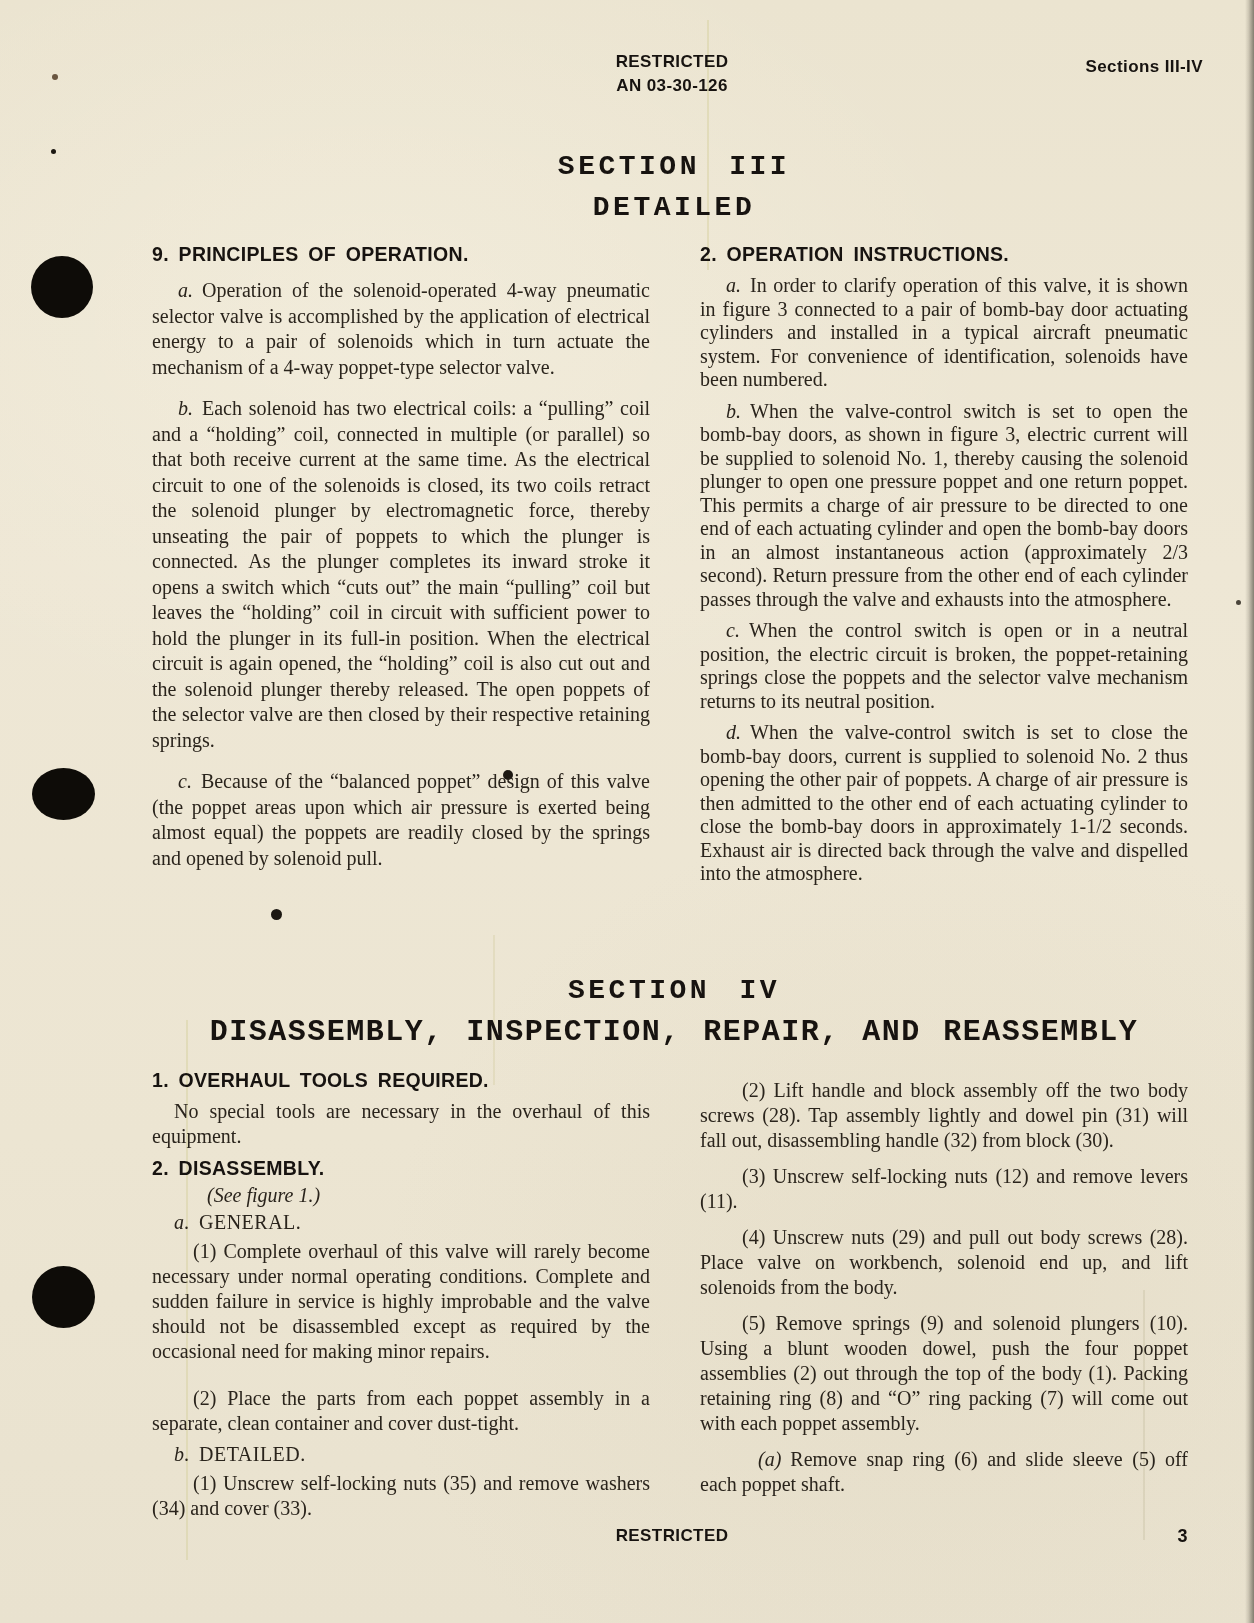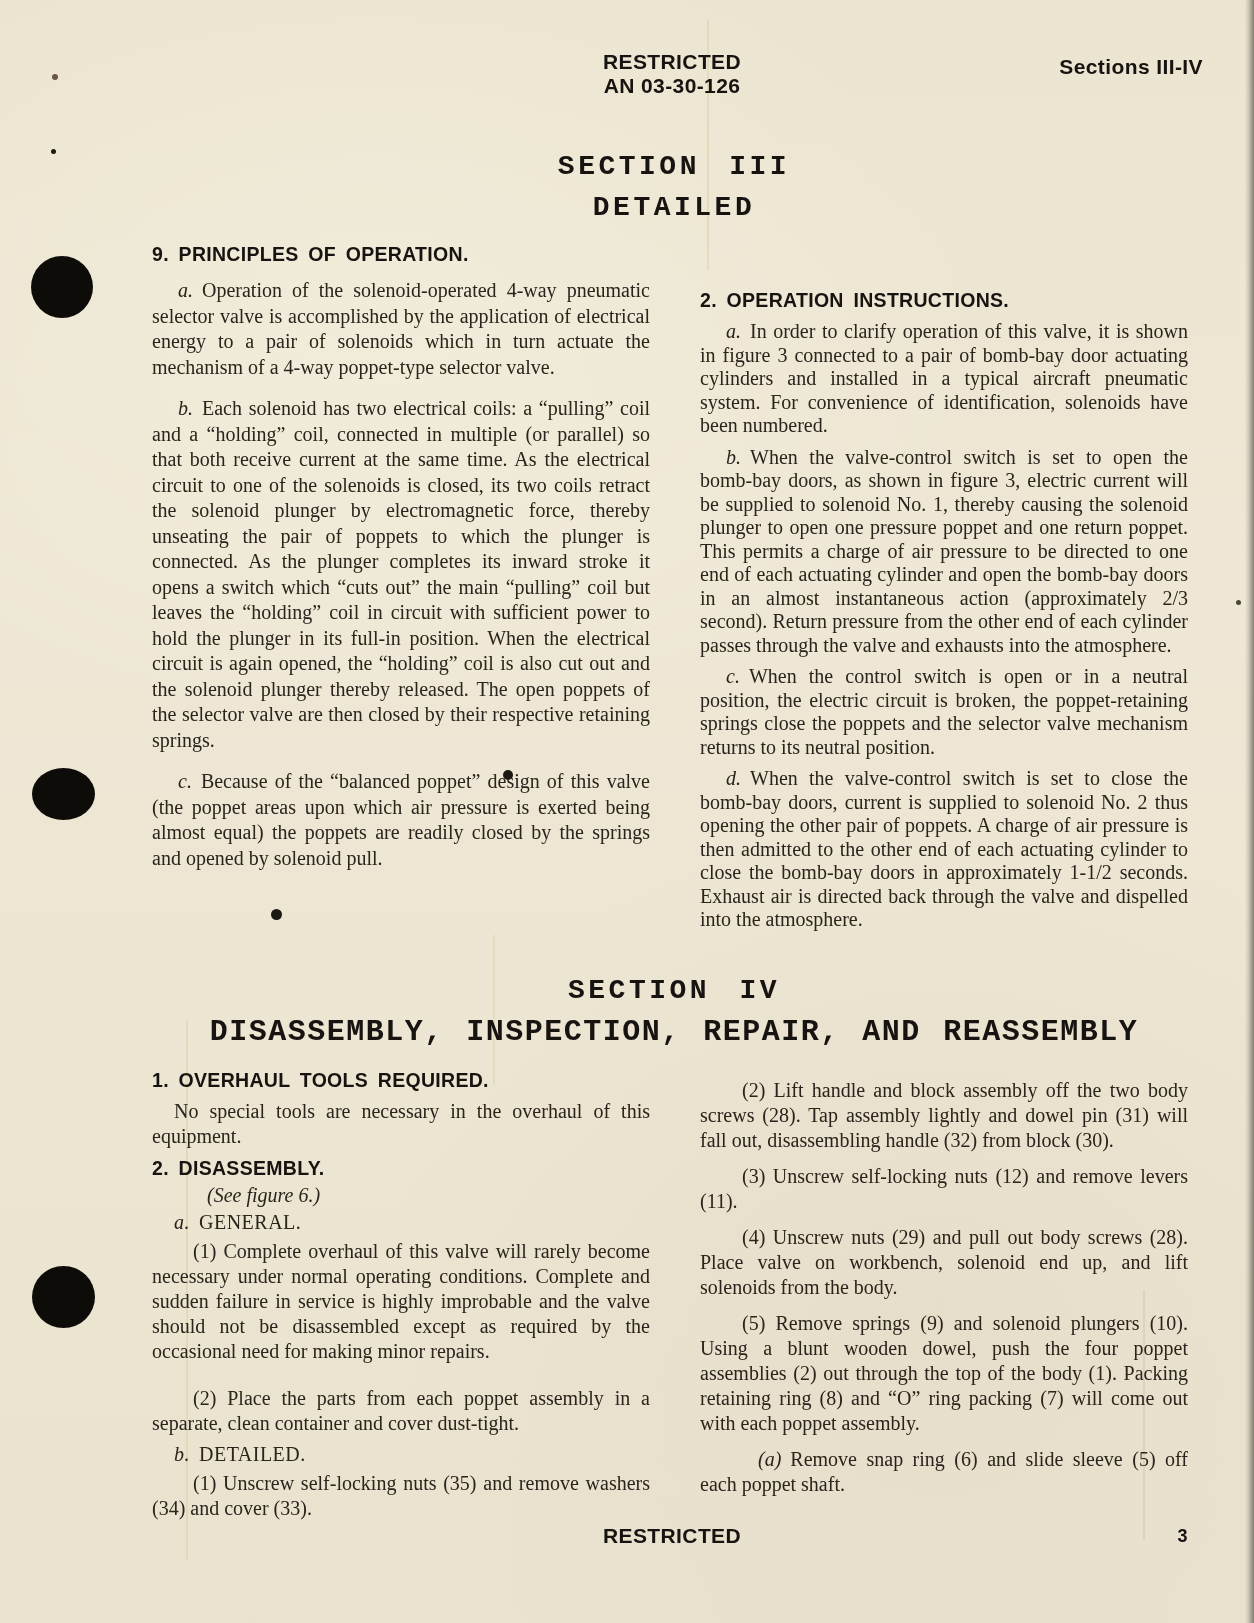--- a/index.html
+++ b/index.html
@@ -26,41 +26,41 @@
   .speck3{left:1236px;top:600px;width:5px;height:5px;background:#4a443a;}
   .speck4{left:52px;top:74px;width:6px;height:6px;background:#6a5640;}
   .speck5{left:51px;top:149px;width:5px;height:5px;}
   .crease{position:absolute;width:2px;background:rgba(205,200,140,0.35);}
   .crease1{left:186px;top:1020px;height:540px;}
   .crease2{left:707px;top:20px;height:250px;}
   .crease3{left:1143px;top:1290px;height:250px;background:rgba(190,182,150,0.30);}
   .crease4{left:493px;top:935px;height:150px;background:rgba(205,200,150,0.30);}
 
   
-  .stamp{font-family:"Liberation Sans", sans-serif;font-weight:700;font-size:21px;
+  .stamp{font-family:"Liberation Sans", sans-serif;font-weight:700;font-size:17px;
     letter-spacing:0.4px;color:#171310;line-height:24px;}
   .hdr-center{position:absolute;top:50px;left:472px;width:400px;text-align:center;}
   .hdr-right{position:absolute;top:55px;right:51px;}
   .ftr-center{position:absolute;top:1524px;left:472px;width:400px;text-align:center;}
   .ftr-page{position:absolute;top:1524px;right:66px;font-size:18px;}
 
   .title-block{position:absolute;left:94px;width:1160px;text-align:center;
     font-family:Liberation Mono, monospace;font-weight:700;color:#171310;}
   .s3-titles{top:146px;}
   .s4-titles{top:970px;}
   .title-lg{font-size:28px;line-height:41px;letter-spacing:3.5px;word-spacing:9px;}
   .title-xl{font-size:30px;line-height:42px;letter-spacing:1.5px;word-spacing:3px;}
 
   
   .col{position:absolute;width:498px;font-size:20px;line-height:25.5px;
     text-align:justify;color:#2a241c;}
   .col-left{left:152px;}
   .col-right{left:700px;width:488px;}
   .s3-col{top:242px;}
-  .s3-col.col-right{line-height:23.5px;margin-top:46px;}
+  .s3-col.col-right{line-height:23.5px;}
   .s4-col{top:1068px;line-height:25px;}
   .s4-col.col-right{top:1068px;}
 
   .colhead{font-family:"Liberation Sans", sans-serif;font-weight:700;font-size:19.5px;
     line-height:24px;letter-spacing:0.3px;word-spacing:4px;color:#171310;
     margin:0 0 12px 0;text-align:left;}
   .s3-col.col-right .colhead{margin-bottom:8px;}
   .s4-col .colhead{margin-bottom:7px;}
   .colhead.tight{margin:2px 0 3px 0;}
 
@@ -124,21 +124,21 @@
 
   <div class="title-block s4-titles">
     <div class="title-lg">SECTION IV</div>
     <div class="title-xl">DISASSEMBLY, INSPECTION, REPAIR, AND REASSEMBLY</div>
   </div>
 
   <div class="col col-left s4-col">
     <h2 class="colhead">1. OVERHAUL TOOLS REQUIRED.</h2>
     <p class="p-tools">No special tools are necessary in the overhaul of this equipment.</p>
     <h2 class="colhead tight">2. DISASSEMBLY.</h2>
-    <p class="see-fig">(See figure 6.)</p>
+    <p class="see-fig">(See figure 1.)</p>
     <p class="subhead"><span class="lead">a.</span><span>GENERAL.</span></p>
     <p class="p-num p-g1">(1) Complete overhaul of this valve will rarely become necessary under normal operating conditions. Complete and sudden failure in service is highly improbable and the valve should not be disassembled except as required by the occasional need for making minor repairs.</p>
     <p class="p-num">(2) Place the parts from each poppet assembly in a separate, clean container and cover dust-tight.</p>
     <p class="subhead"><span class="lead">b.</span><span>DETAILED.</span></p>
     <p class="p-num">(1) Unscrew self-locking nuts (35) and remove washers (34) and cover (33).</p>
   </div>
 
   <div class="col col-right s4-col">
     <p class="p-num p-first">(2) Lift handle and block assembly off the two body screws (28). Tap assembly lightly and dowel pin (31) will fall out, disassembling handle (32) from block (30).</p>
     <p class="p-num">(3) Unscrew self-locking nuts (12) and remove levers (11).</p>

